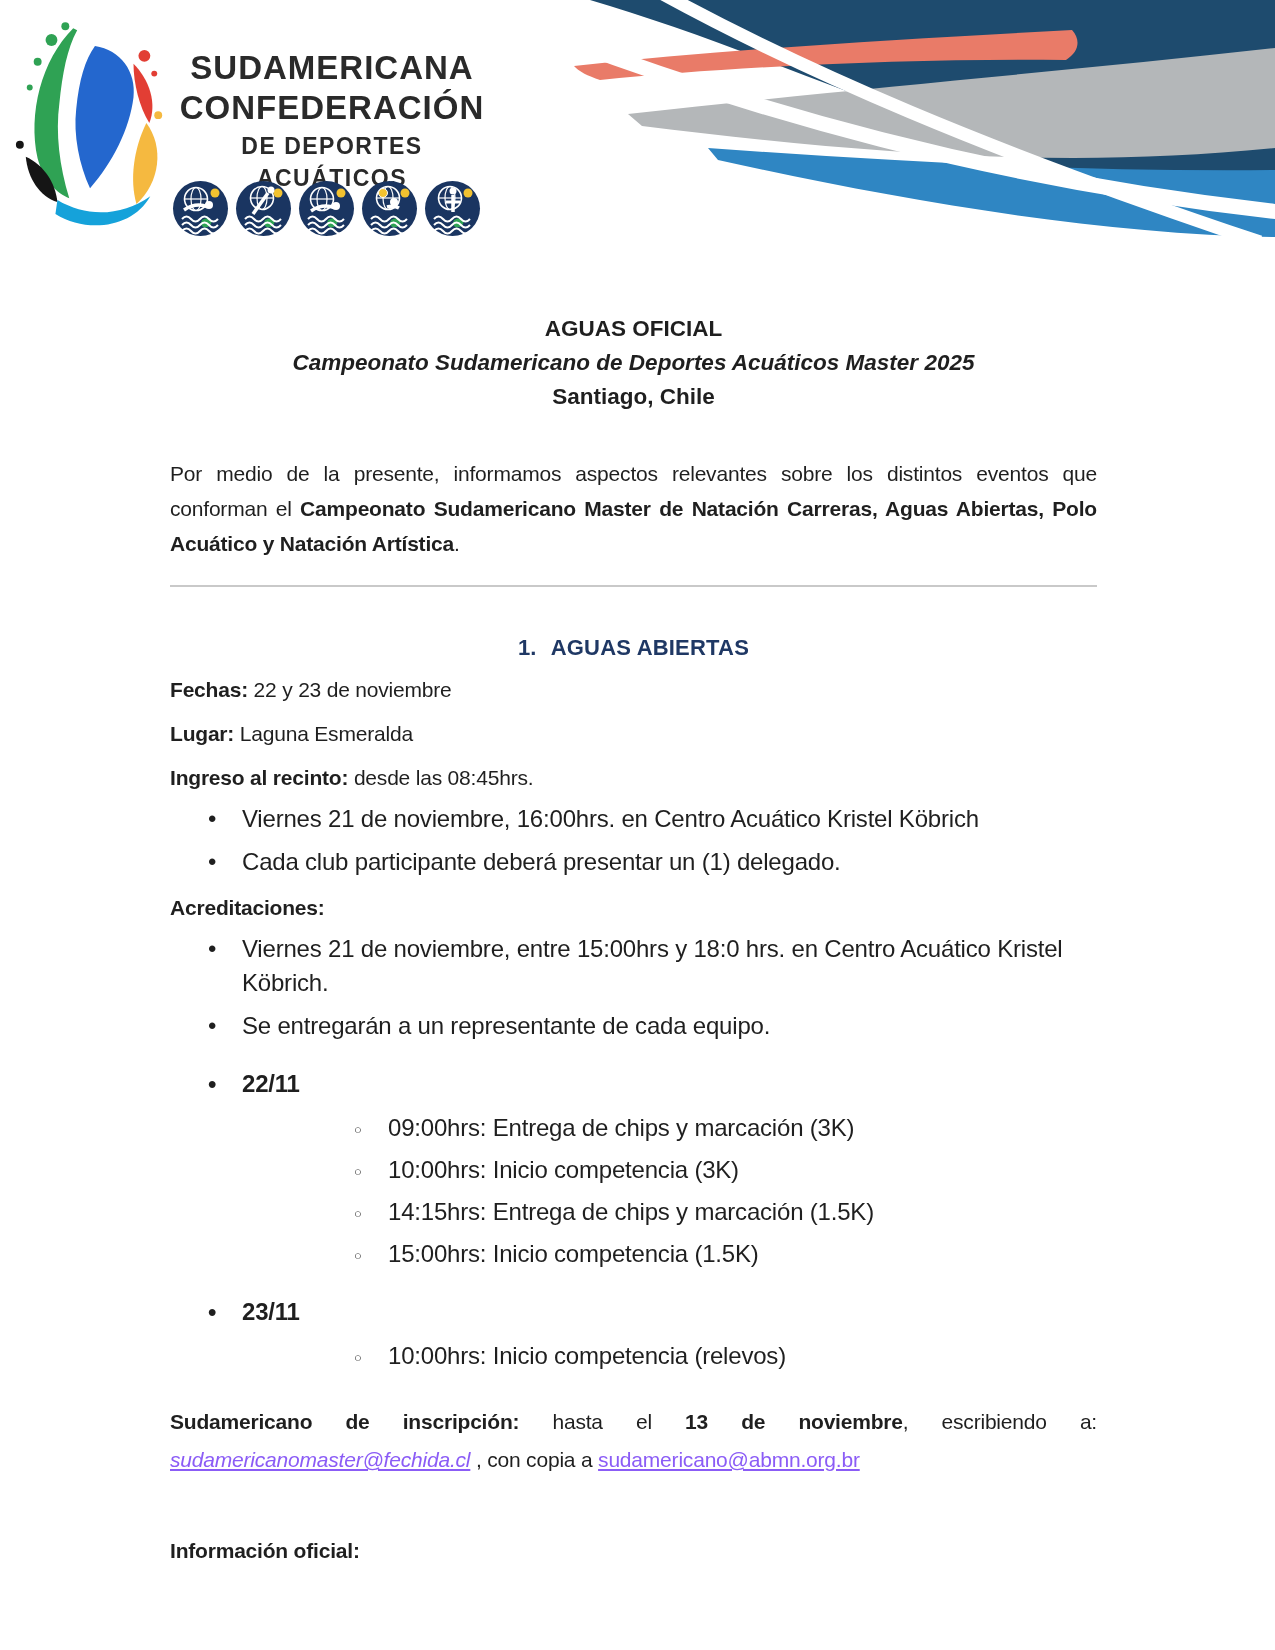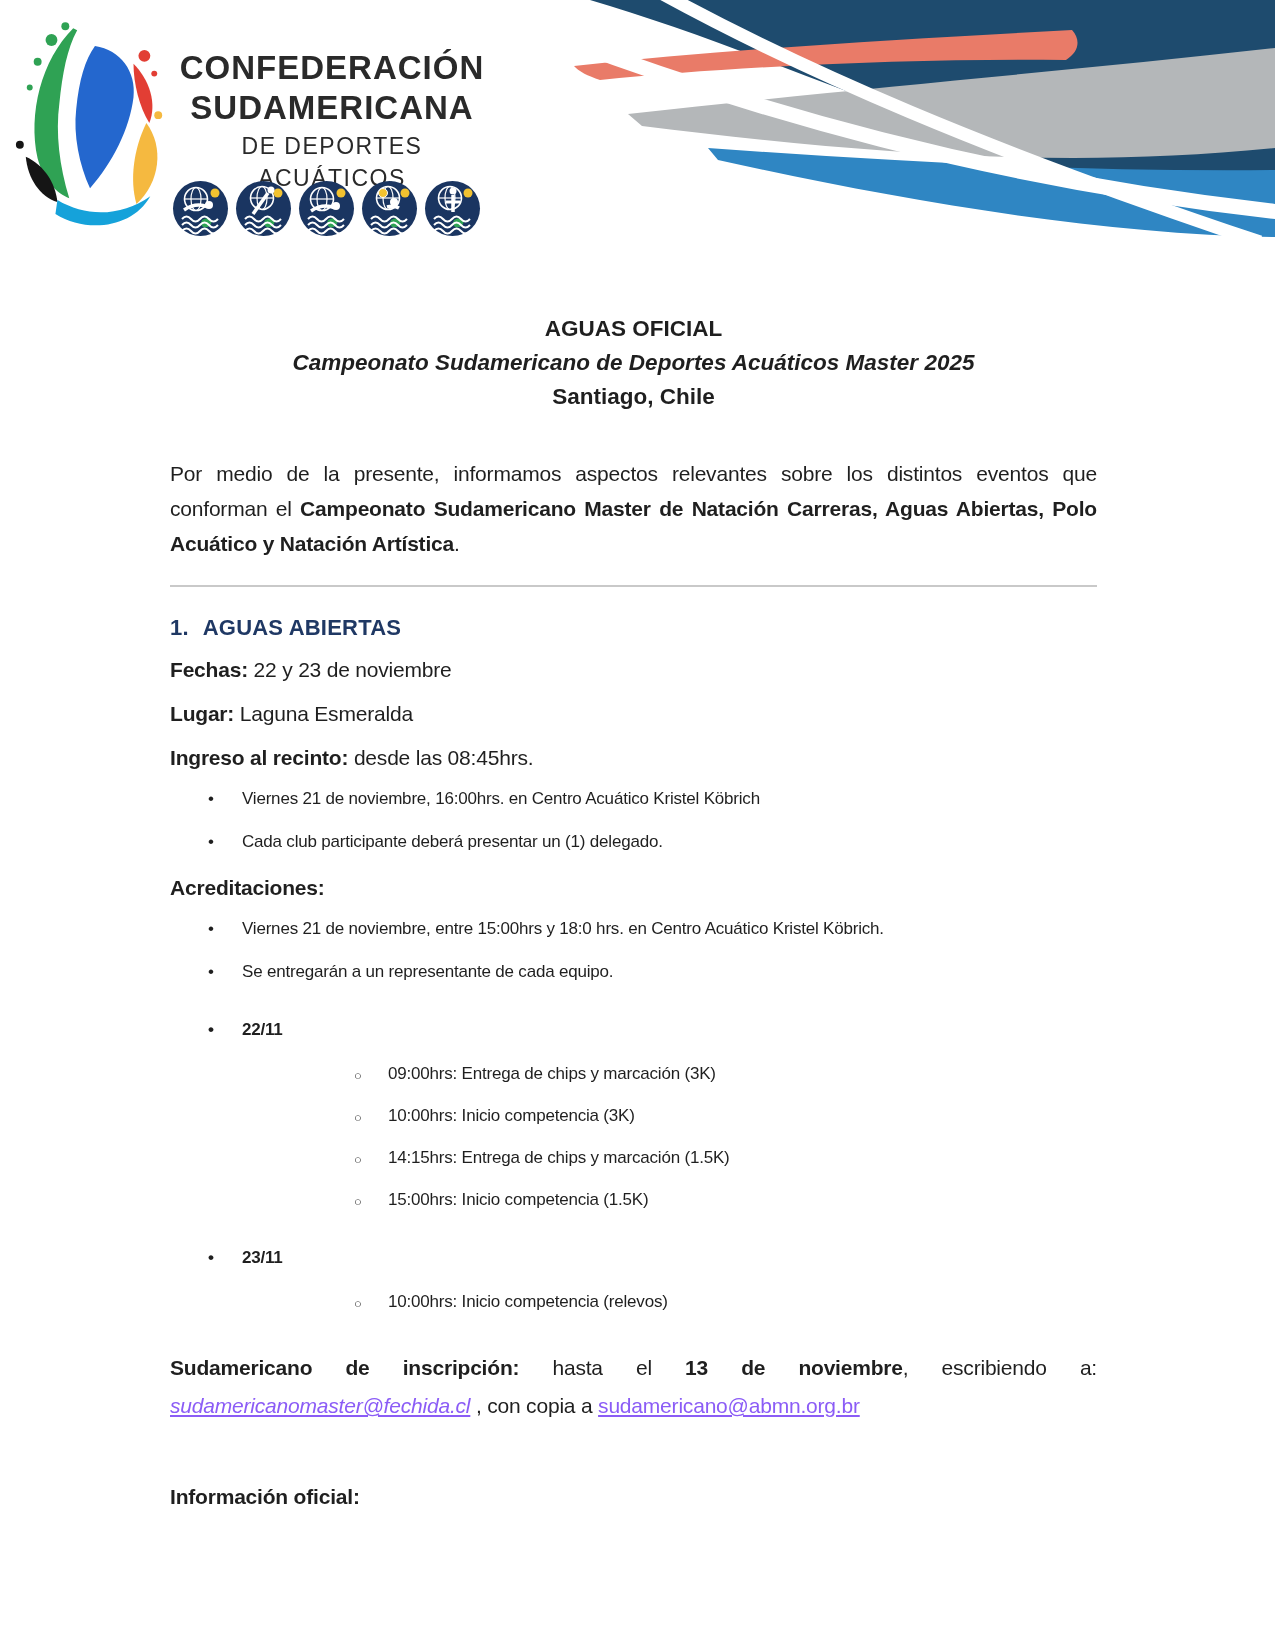--- a/index.html
+++ b/index.html
@@ -10,35 +10,35 @@
     font-family:"Liberation Sans",sans-serif;
     color:#1f1f1f;
     overflow:hidden;
     box-sizing:border-box;
   }
   
   .header{position:relative;height:252px;}
   .splash-logo{position:absolute;left:8px;top:18px;width:168px;height:216px;}
   .org-name{position:absolute;left:176px;top:48px;width:312px;text-align:center;color:#2a2a2a;}
   .org-name .big{font-size:33px;line-height:40px;font-weight:bold;letter-spacing:1px;}
-  .org-name .small{font-size:23px;line-height:32px;font-weight:normal;letter-spacing:1.5px;margin-top:2px;}
+  .org-name .small{font-size:23px;line-height:32px;font-weight:bold;letter-spacing:1.5px;margin-top:2px;}
   .badges{position:absolute;left:172px;top:180px;display:flex;gap:6px;}
   .badge{width:57px;height:57px;display:block;}
   .swoosh{position:absolute;top:0;right:0;width:715px;height:237px;}
   
   .content{padding:0 178px 0 170px;}
   .title-block{margin-top:60px;text-align:center;font-size:22.5px;line-height:34px;font-weight:bold;}
   .title-italic{font-style:italic;}
   .intro{margin-top:42px;font-size:21px;line-height:35px;text-align:justify;letter-spacing:-0.2px;}
   .divider{border:none;border-top:2px solid #c9c9c9;margin:24px 0 0 0;}
-  .section-heading{margin-top:28px;color:#1F3864;font-weight:bold;font-size:22px;letter-spacing:0.2px;}
+  .section-heading{margin-top:48px;color:#1F3864;font-weight:bold;font-size:22px;letter-spacing:0.2px;text-align:center;}
   .section-heading .num{margin-right:14px;}
   .field{margin:14px 0 0 0;font-size:21px;line-height:30px;letter-spacing:-0.2px;}
   .field b{letter-spacing:-0.2px;}
-  ul{list-style:none;margin:4px 0 0 0;padding:0;font-size:17px;letter-spacing:-0.2px;}
+  ul{list-style:none;margin:4px 0 0 0;padding:0;font-size:24px;letter-spacing:-0.2px;}
   ul.l1>li{position:relative;padding-left:72px;margin-top:9px;line-height:34px;}
   ul.l1>li::before{content:"\2022";position:absolute;left:38px;top:0;}
   ul.l1>li.day{font-weight:bold;margin-top:24px;}
   ul.l2{margin-top:10px;}
   ul.l2>li{position:relative;padding-left:146px;margin-top:8px;line-height:34px;font-weight:normal;}
   ul.l2>li::before{content:"\25CB";position:absolute;left:112px;top:2px;font-size:13px;}
   .correcciones{margin-top:30px;font-size:21px;line-height:38px;text-align:justify;letter-spacing:-0.2px;}
   .doc-link{color:#8b5cf6;text-decoration:underline;}
   .doc-link.it{font-style:italic;}
   .info-block{margin-top:54px;font-size:21px;line-height:35px;letter-spacing:-0.2px;}
@@ -71,22 +71,22 @@
       <circle fill="#E23E34" cx="138" cy="38" r="6"></circle>
       <circle fill="#E23E34" cx="148" cy="56" r="3"></circle>
       <path fill="#F5B940" d="M140,106 C158,130 154,166 130,188 C123,164 127,132 140,106 Z"></path>
       <circle fill="#F5B940" cx="152" cy="98" r="4"></circle>
       <path fill="#151515" d="M18,140 C36,148 48,166 50,186 C32,180 20,162 18,140 Z"></path>
       <circle fill="#151515" cx="12" cy="128" r="4"></circle>
       <path fill="#15A2DA" d="M50,184 C80,202 116,200 144,180 C126,212 80,218 48,198 Z"></path>
     </svg>
 
     <div class="org-name">
+      <div class="big">SUDAMERICANA</div>
       <div class="big">CONFEDERACIÓN</div>
-      <div class="big">SUDAMERICANA</div>
       <div class="small">DE DEPORTES ACUÁTICOS</div>
     </div>
 
     <div class="badges">
       <svg class="badge" viewBox="0 0 57 57">
         <circle cx="28.5" cy="28.5" r="27.5" fill="#1A3561"></circle>
         <circle cx="24" cy="19" r="11.5" stroke="#ffffff" stroke-width="1.6" fill="none"></circle>
         <ellipse cx="24" cy="19" rx="5" ry="11.5" stroke="#ffffff" stroke-width="1.2" fill="none"></ellipse>
         <line x1="12.5" y1="19" x2="35.5" y2="19" stroke="#ffffff" stroke-width="1.2"></line>
         <circle cx="43" cy="13" r="4.5" fill="#F2C230"></circle>

